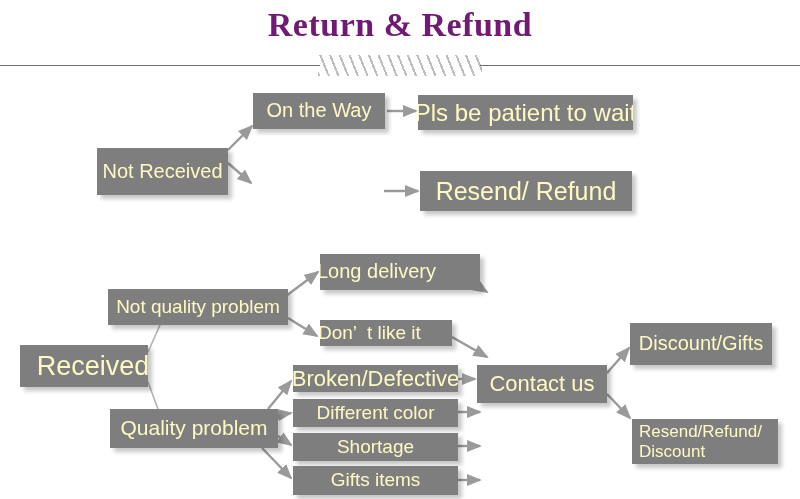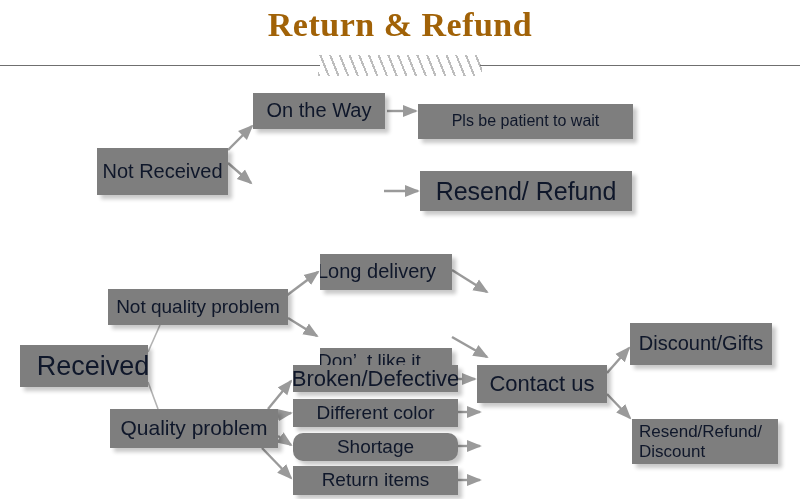--- a/index.html
+++ b/index.html
@@ -20,21 +20,21 @@
   .title {
     position: absolute;
     left: 0;
     top: 6px;
     width: 800px;
     text-align: center;
     font-family: "Liberation Serif", serif;
     font-weight: bold;
     font-size: 34px;
     letter-spacing: 0.5px;
-    color: #a16207;
+    color: #701a75;
   }
 
   
   .divider {
     position: absolute;
     left: 0;
     top: 55px;
     width: 800px;
     height: 22px;
   }
@@ -56,53 +56,53 @@
       68deg,
       #bdbdbd 0px, #bdbdbd 2px,
       rgba(255,255,255,0) 2px, rgba(255,255,255,0) 9px
     );
   }
 
   
   .node {
     position: absolute;
     background: #7e7e7e;
-    color: #0f172a;
+    color: #fef9c3;
     box-shadow: 4px 4px 4px rgba(0,0,0,0.22);
     display: flex;
     align-items: center;
     justify-content: center;
     box-sizing: border-box;
     line-height: 1.06;
     white-space: pre;
     overflow: hidden;
   }
   .node.left-align {
     justify-content: flex-start;
     white-space: pre-line;
     text-align: left;
   }
 
   
   #n-not-received   { left: 97px;  top: 148px; width: 131px; height: 47px; font-size: 20px; }
   #n-on-the-way     { left: 253px; top: 93px;  width: 132px; height: 36px; font-size: 20px; }
-  #n-pls-wait       { left: 418px; top: 104px;  width: 215px; height: 35px; font-size: 16px; }
+  #n-pls-wait       { left: 418px; top: 95px;  width: 215px; height: 35px; font-size: 24px; }
   #n-returned-lost  { left: 252px; top: 173px; width: 128px; height: 36px; font-size: 18px; }
   #n-resend-refund  { left: 420px; top: 171px; width: 212px; height: 40px; font-size: 25px; }
 
   #n-received       { left: 20px;  top: 345px; width: 128px; height: 42px; font-size: 27px; padding-left: 18px; }
   #n-not-quality    { left: 108px; top: 289px; width: 180px; height: 36px; font-size: 19px; }
   #n-quality        { left: 110px; top: 409px; width: 168px; height: 39px; font-size: 21px; }
 
-  #n-long-delivery  { left: 320px; top: 254px; width: 132px; height: 36px; font-size: 20px; justify-content: flex-start; padding-left: 0px; text-indent: -3px; }
-  #n-dont-like      { left: 320px; top: 320px; width: 132px; height: 26px; font-size: 19px; justify-content: flex-start; text-indent: -2px; margin-top: 28px; }
+  #n-long-delivery  { left: 320px; top: 254px; width: 160px; height: 36px; font-size: 20px; justify-content: flex-start; padding-left: 0px; text-indent: -3px; }
+  #n-dont-like      { left: 320px; top: 320px; width: 132px; height: 26px; font-size: 19px; justify-content: flex-start; text-indent: -2px; }
 
   #n-broken         { left: 293px; top: 365px; width: 165px; height: 27px; font-size: 22px; }
   #n-diff-color     { left: 293px; top: 399px; width: 165px; height: 28px; font-size: 19px; }
-  #n-shortage       { left: 293px; top: 433px; width: 165px; height: 28px; font-size: 19px; border-radius: 10px; }
+  #n-shortage       { left: 293px; top: 433px; width: 165px; height: 28px; font-size: 19px; }
   #n-wrong-items    { left: 293px; top: 466px; width: 165px; height: 29px; font-size: 19px; }
 
   #n-contact-us     { left: 477px; top: 365px; width: 130px; height: 38px; font-size: 22px; }
   #n-discount-gifts { left: 630px; top: 323px; width: 142px; height: 42px; font-size: 20px; }
   #n-resend-disc    { left: 632px; top: 395px; width: 146px; height: 45px; font-size: 17px; padding-left: 7px; line-height: 1.14; margin-top: 24px; }
 
   
   #connectors {
     position: absolute;
     left: 0;
@@ -169,20 +169,20 @@
   <div class="node" id="n-received">Received</div>
   <div class="node" id="n-not-quality">Not quality problem</div>
   <div class="node" id="n-quality">Quality problem</div>
 
   <div class="node" id="n-long-delivery">Long delivery</div>
   <div class="node" id="n-dont-like">Don’  t like it</div>
 
   <div class="node" id="n-broken">Broken/Defective</div>
   <div class="node" id="n-diff-color">Different color</div>
   <div class="node" id="n-shortage">Shortage</div>
-  <div class="node" id="n-wrong-items">Return items</div>
+  <div class="node" id="n-wrong-items">Gifts items</div>
 
   <div class="node" id="n-contact-us">Contact us</div>
   <div class="node" id="n-discount-gifts">Discount/Gifts</div>
   <div class="node left-align" id="n-resend-disc">Resend/Refund/
 Discount</div>
 
 </div>
 
 </body></html>

